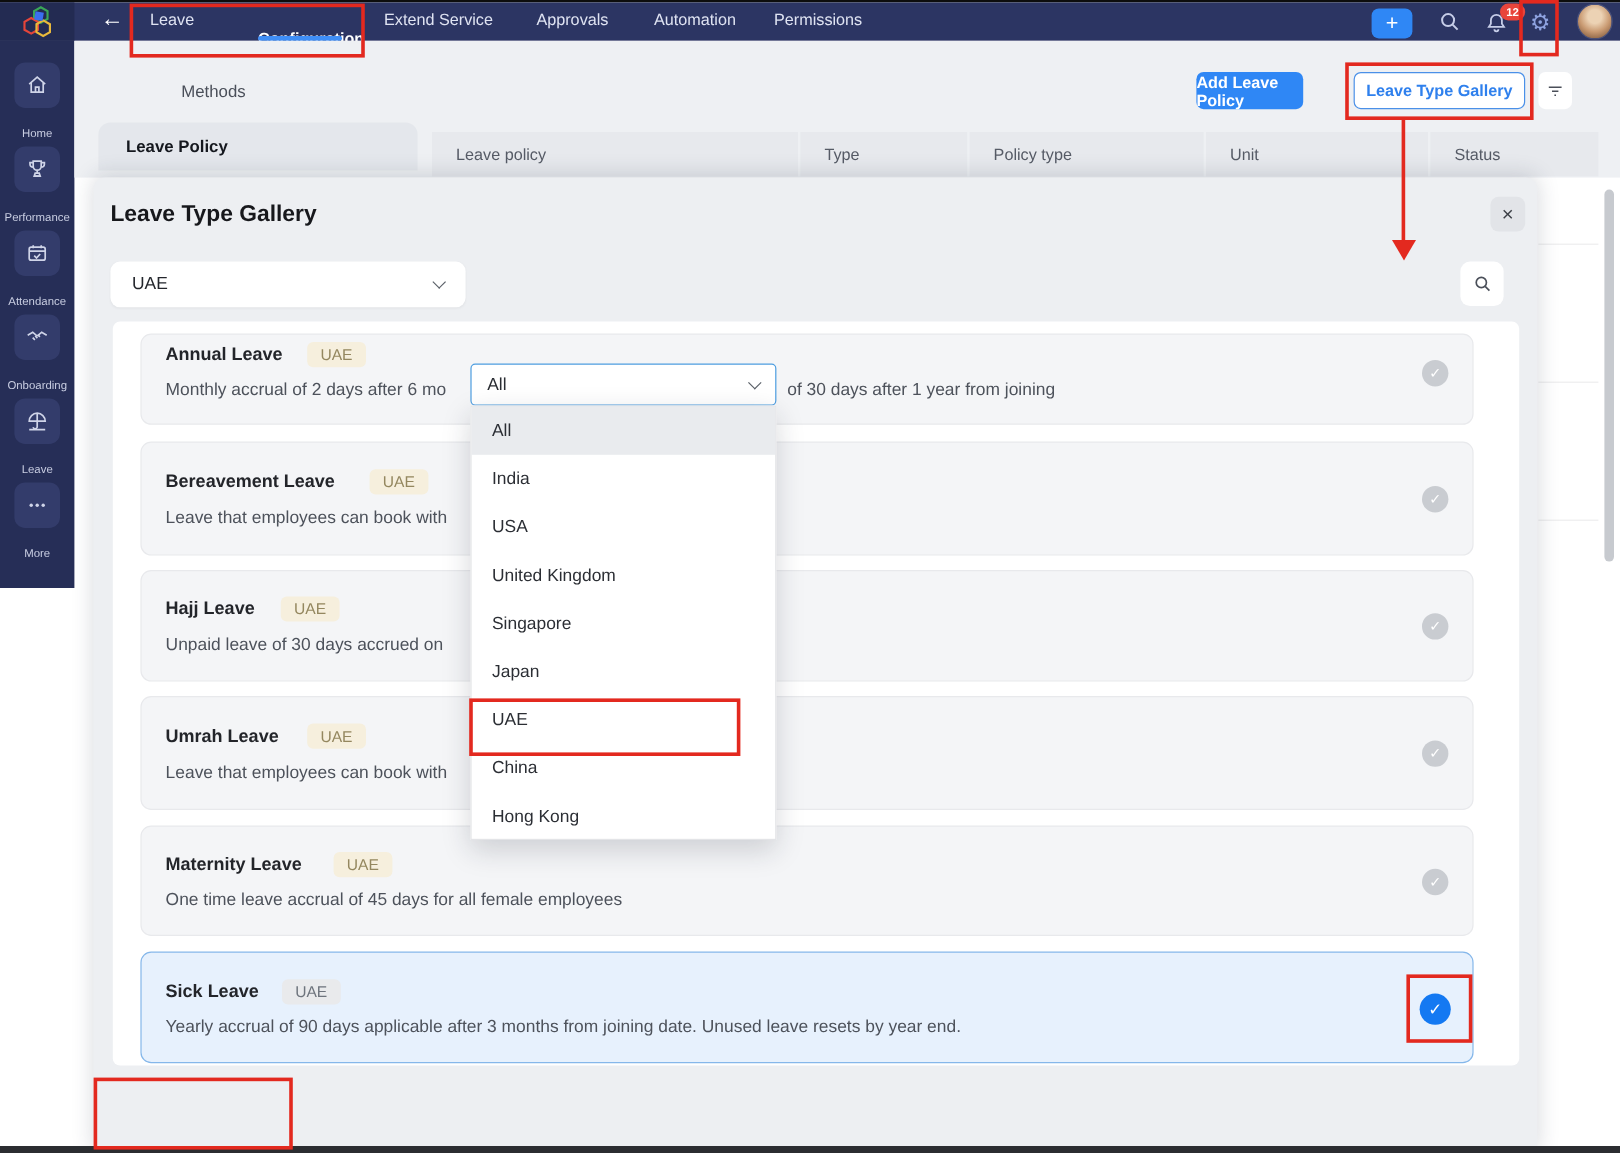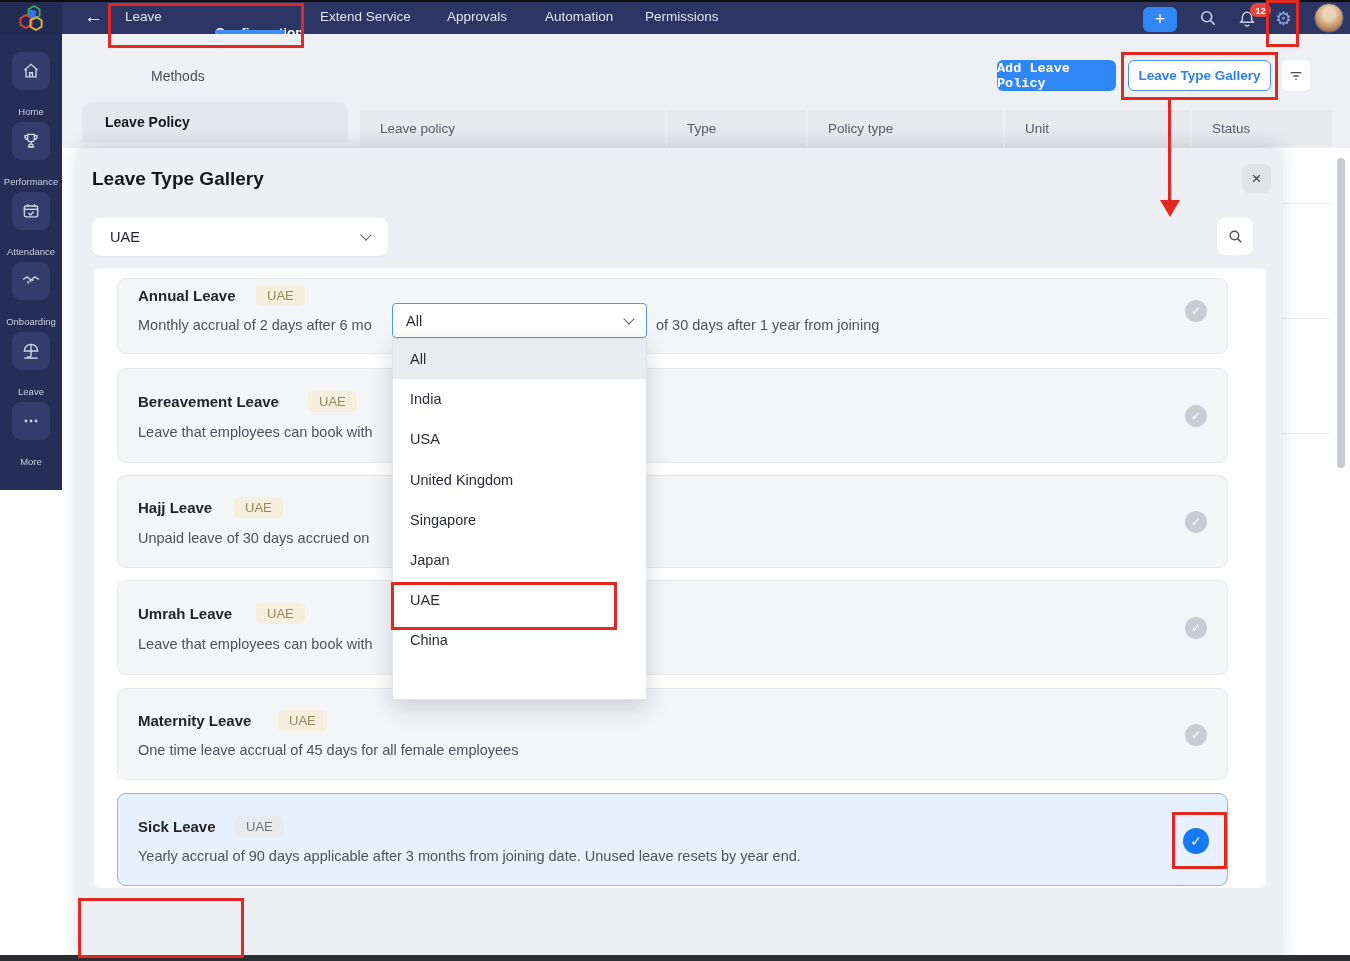--- a/index.html
+++ b/index.html
@@ -37,21 +37,21 @@
 
   
   .page-band { left:62px; top:34px; width:1288px; height:114px; background:#eef0f3; }
   .methods { left:105px; top:68px; font-size:14px; color:#4a4f59;margin-left:46px; }
   .policy-pill { left:82px; top:102px; width:266px; height:40px; background:#e4e7ec; border-radius:10px 10px 0 0;
     display:flex; align-items:center; padding-left:23px; font-size:14px; font-weight:700; color:#15181e; cursor:pointer; }
   .thead-cell { top:110px; height:37px; background:#e7e9ed; display:flex; align-items:center;
     padding-left:20px; font-size:13.5px; color:#565b66; }
   .btn-primary { background:#2f87f5; color:#fff; font-weight:700; border-radius:6px;
     display:flex; align-items:center; justify-content:center; cursor:pointer; }
-  .add-policy { left:997px; top:60px; width:119px; height:31px; font-size:13.5px;font-family:Liberation Mono, monospace; }
+  .add-policy { left:997px; top:60px; width:89px; height:31px; font-size:13.5px; }
   .gallery-btn { left:1128px; top:60px; width:143px; height:31px; background:#fff; border:1.5px solid #4a90e8;
     border-radius:6px; color:#2f80ed; font-size:13.5px; font-weight:700;
     display:flex; align-items:center; justify-content:center; cursor:pointer; }
   .filter-btn { left:1282px; top:60px; width:28px; height:31px; background:#fff; border-radius:6px;
     display:flex; align-items:center; justify-content:center; cursor:pointer; }
 
   
   .row-line { left:1282px; width:50px; height:1px; background:#ededee; }
   .scroll-thumb { left:1337px; top:158px; width:8px; height:310px; background:#c7cacf; border-radius:4px; }
 
@@ -304,20 +304,21 @@
   </div>
   <div class="abs dd-list">
     <div class="dd-opt hl">All</div>
     <div class="dd-opt">India</div>
     <div class="dd-opt">USA</div>
     <div class="dd-opt">United Kingdom</div>
     <div class="dd-opt">Singapore</div>
     <div class="dd-opt">Japan</div>
     <div class="dd-opt">UAE</div>
     <div class="dd-opt">China</div>
+    <div class="dd-opt">Hong Kong</div>
   </div>
 
   <div class="anno" style="left:108px; top:3px; width:196px; height:45px;"></div>
   <div class="anno" style="left:1266px; top:0px; width:33px; height:47px;"></div>
   <div class="anno" style="left:1121px; top:52px; width:157px; height:48px;"></div>
   <div class="abs arrow-line"></div>
   <div class="abs arrow-head"></div>
   <div class="anno" style="left:391px; top:582px; width:226px; height:48px;"></div>
   <div class="anno" style="left:1172px; top:812px; width:55px; height:57px;"></div>
   <div class="anno" style="left:78px; top:898px; width:166px; height:60px;"></div>

